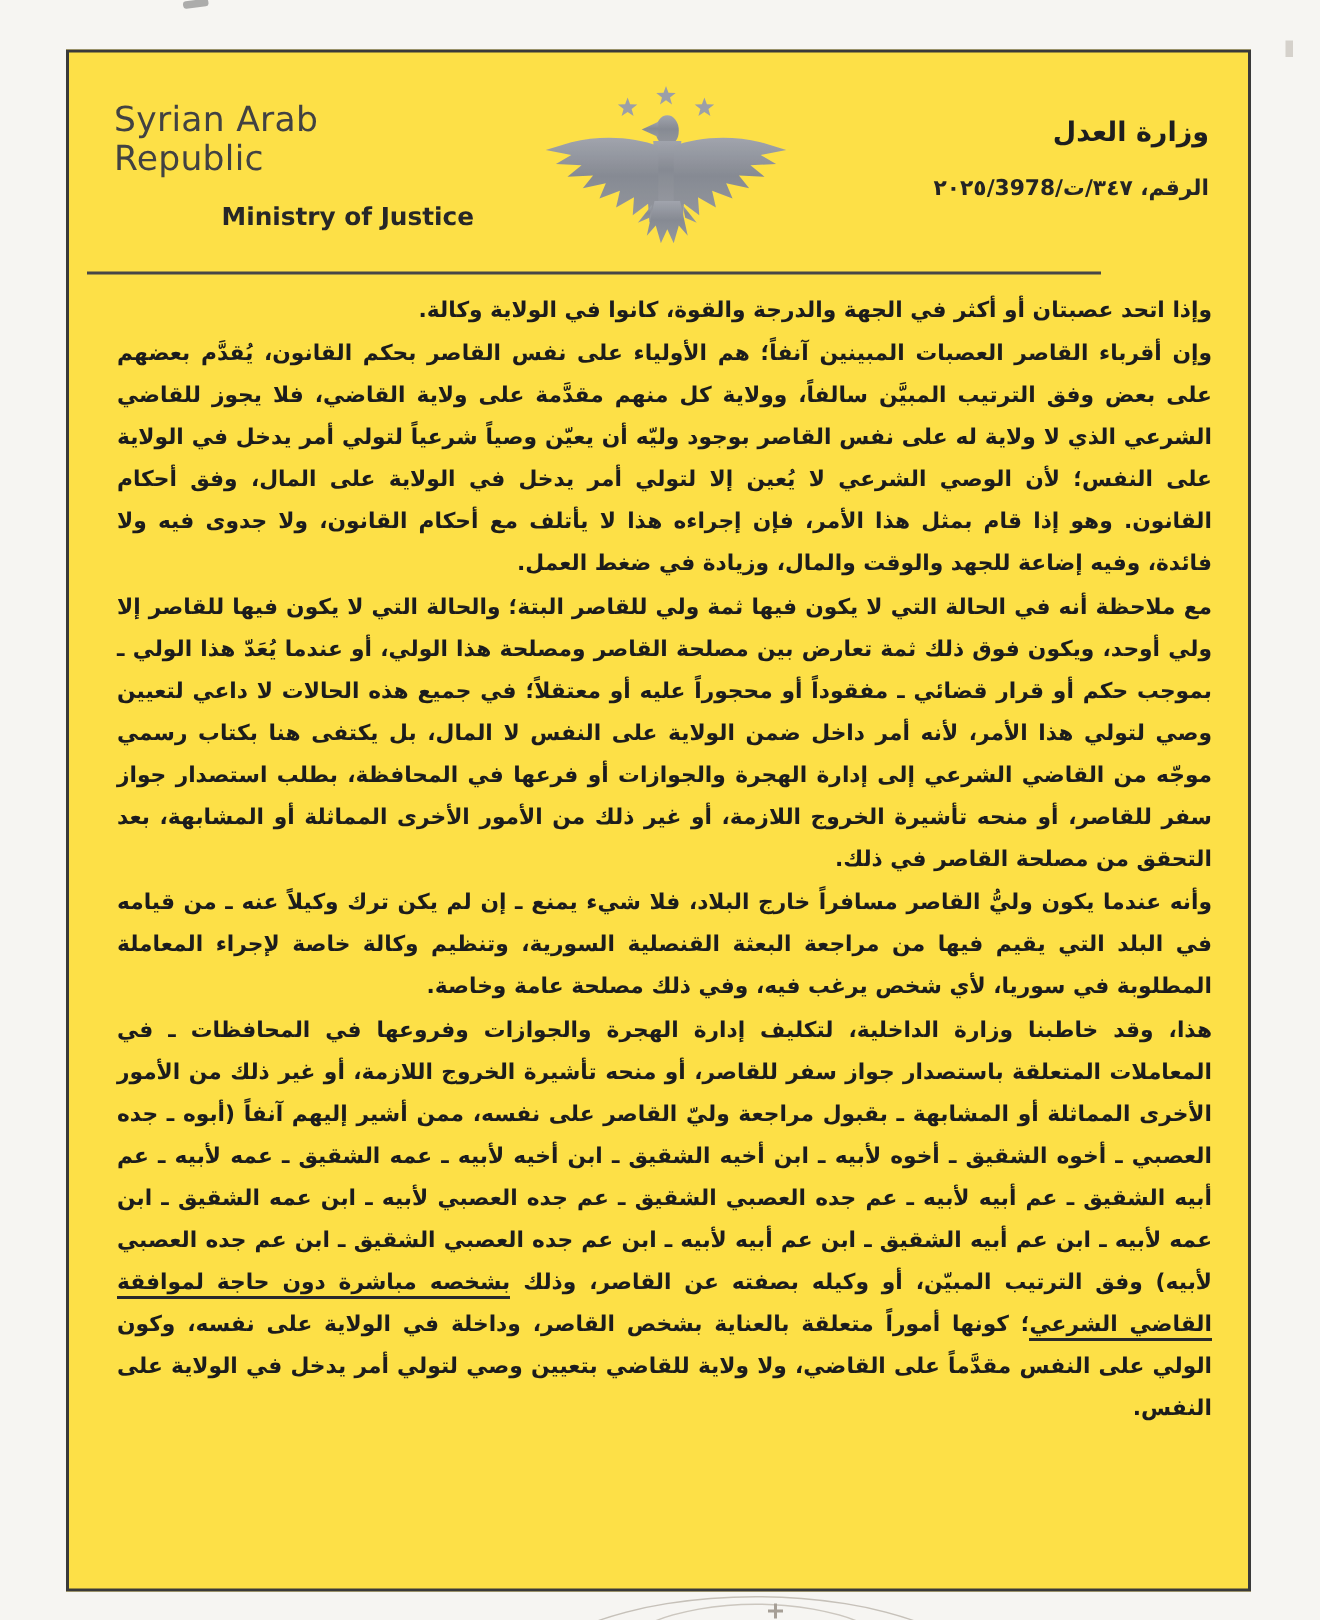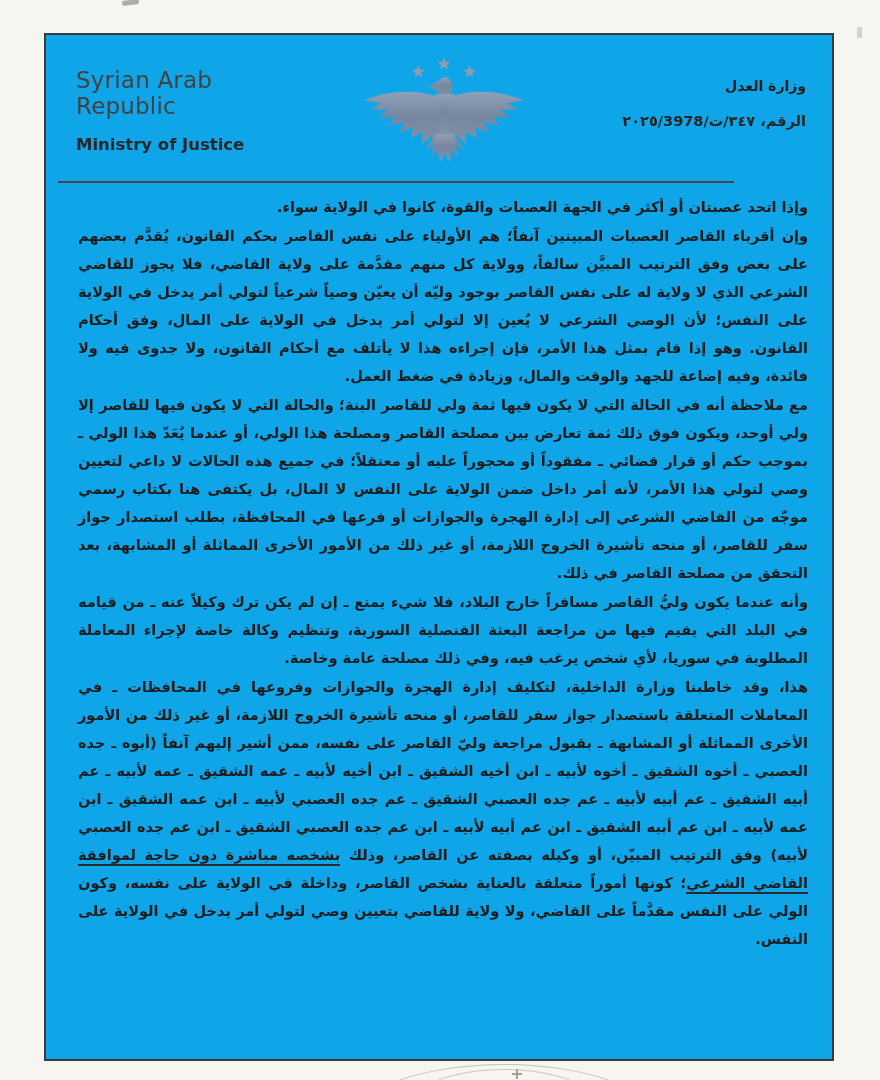--- a/index.html
+++ b/index.html
@@ -9,38 +9,38 @@
     font-family:"DejaVu Sans",sans-serif;
     position:relative;overflow:hidden;
   }
   .page{position:absolute;inset:0;overflow:hidden;}
   
   .speck1{position:absolute;left:122px;top:0px;width:17px;height:5px;background:#939393;border-radius:2px;transform:rotate(-7deg);opacity:.75;}
   .speck2{position:absolute;left:857px;top:27px;width:5px;height:11px;background:#cdc8c1;opacity:.8;}
   
   .doc-frame{
     position:absolute;left:44px;top:33px;width:790px;height:1028px;
-    border:2px solid #3a3a3a;background:#0ea5e9;
+    border:2px solid #3a3a3a;background:#fde047;
     box-sizing:border-box;overflow:hidden;
   }
   .doc-header{
     position:relative;height:142px;
     display:flex;justify-content:space-between;align-items:flex-start;
     padding:18px 26px 0 30px;box-sizing:border-box;
   }
   .en-block{margin-top:14px;width:240px;color:#3c3c3c;}
   .country-en{font-size:23px;letter-spacing:.2px;color:#424242;}
-  .ministry-en{font-size:16.5px;font-weight:bold;color:#272727;margin-top:16px;}
+  .ministry-en{font-size:16.5px;font-weight:bold;color:#272727;margin-top:16px;text-align:right;}
   .emblem{width:204px;height:128px;margin-top:0;flex:0 0 auto;}
   .ar-block{
     width:235px;text-align:right;direction:rtl;margin-top:8px;
     font-weight:bold;color:#1e1e1e;
   }
   .country-ar{font-size:17.5px;}
-  .ministry-ar{font-size:14px;margin-top:17px;}
+  .ministry-ar{font-size:18px;margin-top:17px;}
   .ref-number{font-size:14.5px;margin-top:19px;font-weight:bold;color:#242424;}
   .header-rule{
     margin:4px 0 0 12px;width:676px;height:2px;background:#474747;border:0;
   }
   .doc-body{
     direction:rtl;text-align:justify;
     padding:10px 24px 0 32px;
     font-size:14.5px;line-height:28px;font-weight:bold;color:#1c1c1c;
   }
   .doc-body p{margin:0 0 1px 0;}
@@ -101,21 +101,21 @@
 
       <div class="ar-block">
         <div class="ministry-ar">وزارة العدل</div>
         <div class="ref-number">الرقم، ٣٤٧/‏ت/‏3978/‏٢٠٢٥</div>
       </div>
     </header>
 
     <hr class="header-rule">
 
     <main id="doc-body" class="doc-body">
-        <p><span>وإذا اتحد عصبتان أو أكثر في الجهة العصبات والقوة، كانوا في الولاية سواء.</span></p>
+        <p><span>وإذا اتحد عصبتان أو أكثر في الجهة والدرجة والقوة، كانوا في الولاية وكالة.</span></p>
         <p><span>وإن أقرباء القاصر العصبات المبينين آنفاً؛ هم الأولياء على نفس القاصر بحكم القانون، يُقدَّم بعضهم على بعض وفق الترتيب المبيَّن سالفاً، وولاية كل منهم مقدَّمة على ولاية القاضي، فلا يجوز للقاضي الشرعي الذي لا ولاية له على نفس القاصر بوجود وليّه أن يعيّن وصياً شرعياً لتولي أمر يدخل في الولاية على النفس؛ لأن الوصي الشرعي لا يُعين إلا لتولي أمر يدخل في الولاية على المال، وفق أحكام القانون. وهو إذا قام بمثل هذا الأمر، فإن إجراءه هذا لا يأتلف مع أحكام القانون، ولا جدوى فيه ولا فائدة، وفيه إضاعة للجهد والوقت والمال، وزيادة في ضغط العمل.</span></p>
         <p><span>مع ملاحظة أنه في الحالة التي لا يكون فيها ثمة ولي للقاصر البتة؛ والحالة التي لا يكون فيها للقاصر إلا ولي أوحد، ويكون فوق ذلك ثمة تعارض بين مصلحة القاصر ومصلحة هذا الولي، أو عندما يُعَدّ هذا الولي ـ بموجب حكم أو قرار قضائي ـ مفقوداً أو محجوراً عليه أو معتقلاً؛ في جميع هذه الحالات لا داعي لتعيين وصي لتولي هذا الأمر، لأنه أمر داخل ضمن الولاية على النفس لا المال، بل يكتفى هنا بكتاب رسمي موجّه من القاضي الشرعي إلى إدارة الهجرة والجوازات أو فرعها في المحافظة، بطلب استصدار جواز سفر للقاصر، أو منحه تأشيرة الخروج اللازمة، أو غير ذلك من الأمور الأخرى المماثلة أو المشابهة، بعد التحقق من مصلحة القاصر في ذلك.</span></p>
         <p><span>وأنه عندما يكون وليُّ القاصر مسافراً خارج البلاد، فلا شيء يمنع ـ إن لم يكن ترك وكيلاً عنه ـ من قيامه في البلد التي يقيم فيها من مراجعة البعثة القنصلية السورية، وتنظيم وكالة خاصة لإجراء المعاملة المطلوبة في سوريا، لأي شخص يرغب فيه، وفي ذلك مصلحة عامة وخاصة.</span></p>
         <p><span>هذا، وقد خاطبنا وزارة الداخلية، لتكليف إدارة الهجرة والجوازات وفروعها في المحافظات ـ في المعاملات المتعلقة باستصدار جواز سفر للقاصر، أو منحه تأشيرة الخروج اللازمة، أو غير ذلك من الأمور الأخرى المماثلة أو المشابهة ـ بقبول مراجعة وليّ القاصر على نفسه، ممن أشير إليهم آنفاً (أبوه ـ جده العصبي ـ أخوه الشقيق ـ أخوه لأبيه ـ ابن أخيه الشقيق ـ ابن أخيه لأبيه ـ عمه الشقيق ـ عمه لأبيه ـ عم أبيه الشقيق ـ عم أبيه لأبيه ـ عم جده العصبي الشقيق ـ عم جده العصبي لأبيه ـ ابن عمه الشقيق ـ ابن عمه لأبيه ـ ابن عم أبيه الشقيق ـ ابن عم أبيه لأبيه ـ ابن عم جده العصبي الشقيق ـ ابن عم جده العصبي لأبيه) وفق الترتيب المبيّن، أو وكيله بصفته عن القاصر، وذلك </span><span class="u">بشخصه مباشرة دون حاجة لموافقة القاضي الشرعي</span><span>؛ كونها أموراً متعلقة بالعناية بشخص القاصر، وداخلة في الولاية على نفسه، وكون الولي على النفس مقدَّماً على القاضي، ولا ولاية للقاضي بتعيين وصي لتولي أمر يدخل في الولاية على النفس.</span></p>
       </main>
   </div>
 
   <div class="stamp-outer"></div>
   <div class="stamp-inner"></div>
   <div class="stamp-plus-h"></div>

